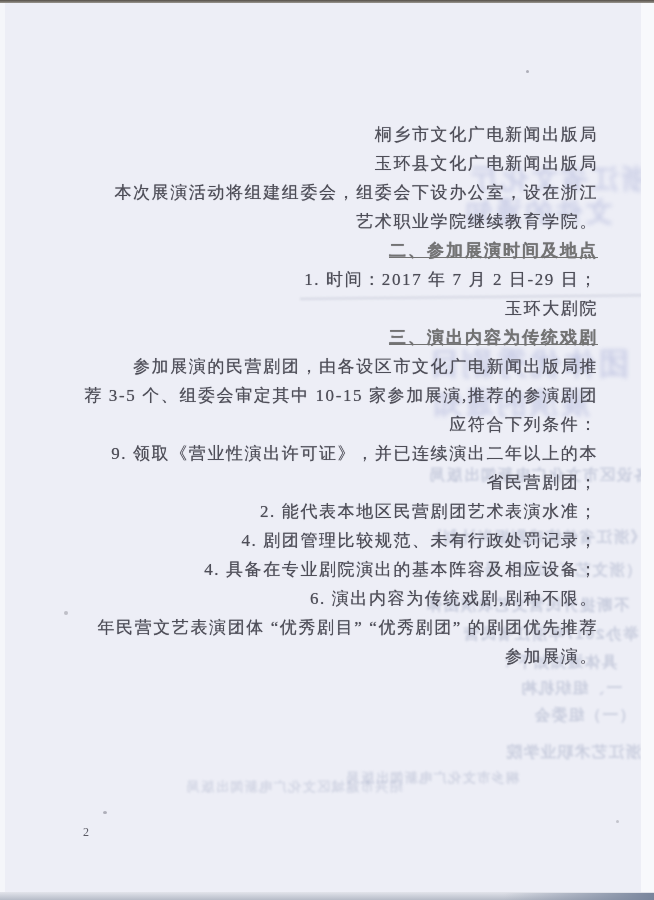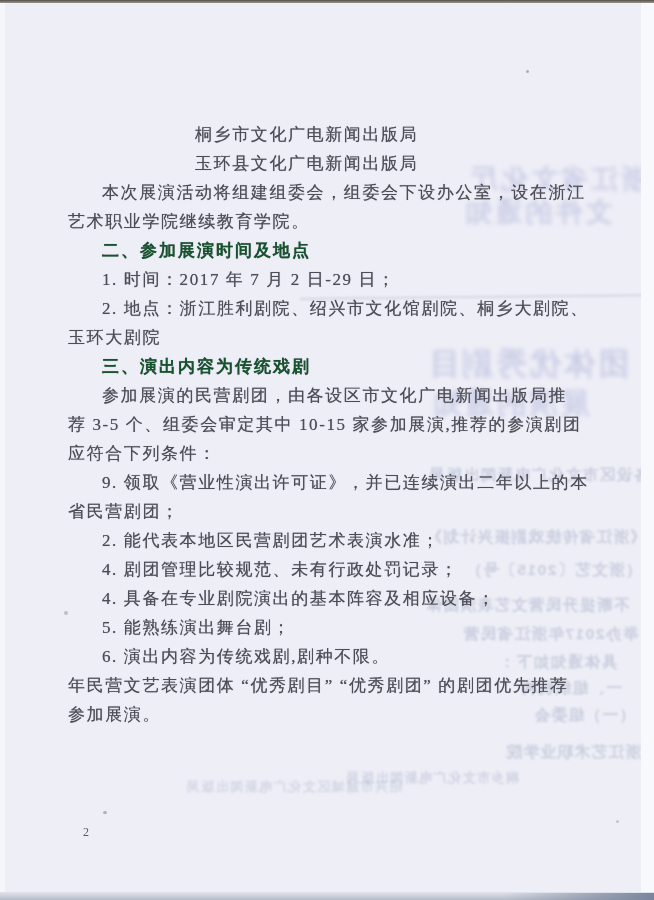--- a/index.html
+++ b/index.html
@@ -8,20 +8,21 @@
     width: 654px;
     height: 900px;
     background: #e9ebf3;
     overflow: hidden;
     font-family: "Liberation Serif", "DejaVu Serif", serif;
   }
   .scan-page {
     position: absolute;
     inset: 0;
     background: #edeef6;
+    text-align: right;
   }
   
   .edge-top {
     position: absolute; top: 0; left: 0; right: 0; height: 3px;
     background: linear-gradient(to bottom, #554f48, #9a968f);
   }
   .edge-bottom {
     position: absolute; bottom: 0; left: 0; right: 0; height: 8px;
     background: linear-gradient(to bottom, #e2e4eb, #b6bcc8);
   }
@@ -55,23 +56,24 @@
     letter-spacing: 1.6px;
     text-shadow: 0 0 0.7px rgba(90,90,100,.75);
   }
   .line { height: 29px; white-space: nowrap; }
   .org { padding-left: 127px; }
   .indent { text-indent: 34px; }
   .flush { text-indent: 0; }
   .heading {
     font-weight: bold;
     text-indent: 34px;
-    color: #14532d;
+    color: #737373;
     font-family: "Liberation Sans", "DejaVu Sans", sans-serif;
     letter-spacing: 2px;
+    text-decoration: underline;
   }
   .page-num {
     position: absolute;
     left: 83px;
     top: 825px;
     font-size: 12px;
     color: #5a5a64;
   }
   
   .bleed {
@@ -144,32 +146,30 @@
 
   <div class="crease"></div>
 
   <div class="doc">
     <div class="line org">桐乡市文化广电新闻出版局</div>
     <div class="line org">玉环县文化广电新闻出版局</div>
     <div class="line indent">本次展演活动将组建组委会，组委会下设办公室，设在浙江</div>
     <div class="line flush">艺术职业学院继续教育学院。</div>
     <div class="line heading">二、参加展演时间及地点</div>
     <div class="line indent">1. 时间：2017 年 7 月 2 日-29 日；</div>
-    <div class="line indent">2. 地点：浙江胜利剧院、绍兴市文化馆剧院、桐乡大剧院、</div>
     <div class="line flush">玉环大剧院</div>
     <div class="line heading">三、演出内容为传统戏剧</div>
     <div class="line indent">参加展演的民营剧团，由各设区市文化广电新闻出版局推</div>
     <div class="line flush">荐 3-5 个、组委会审定其中 10-15 家参加展演,推荐的参演剧团</div>
     <div class="line flush">应符合下列条件：</div>
     <div class="line indent">9. 领取《营业性演出许可证》，并已连续演出二年以上的本</div>
     <div class="line flush">省民营剧团；</div>
     <div class="line indent">2. 能代表本地区民营剧团艺术表演水准；</div>
     <div class="line indent">4. 剧团管理比较规范、未有行政处罚记录；</div>
     <div class="line indent">4. 具备在专业剧院演出的基本阵容及相应设备；</div>
-    <div class="line indent">5. 能熟练演出舞台剧；</div>
     <div class="line indent">6. 演出内容为传统戏剧,剧种不限。</div>
     <div class="line flush">年民营文艺表演团体 “优秀剧目” “优秀剧团” 的剧团优先推荐</div>
     <div class="line flush">参加展演。</div>
   </div>
 
   <div class="page-num">2</div>
 
   <div class="speck s1"></div>
   <div class="speck s2"></div>
   <div class="speck s3"></div>

